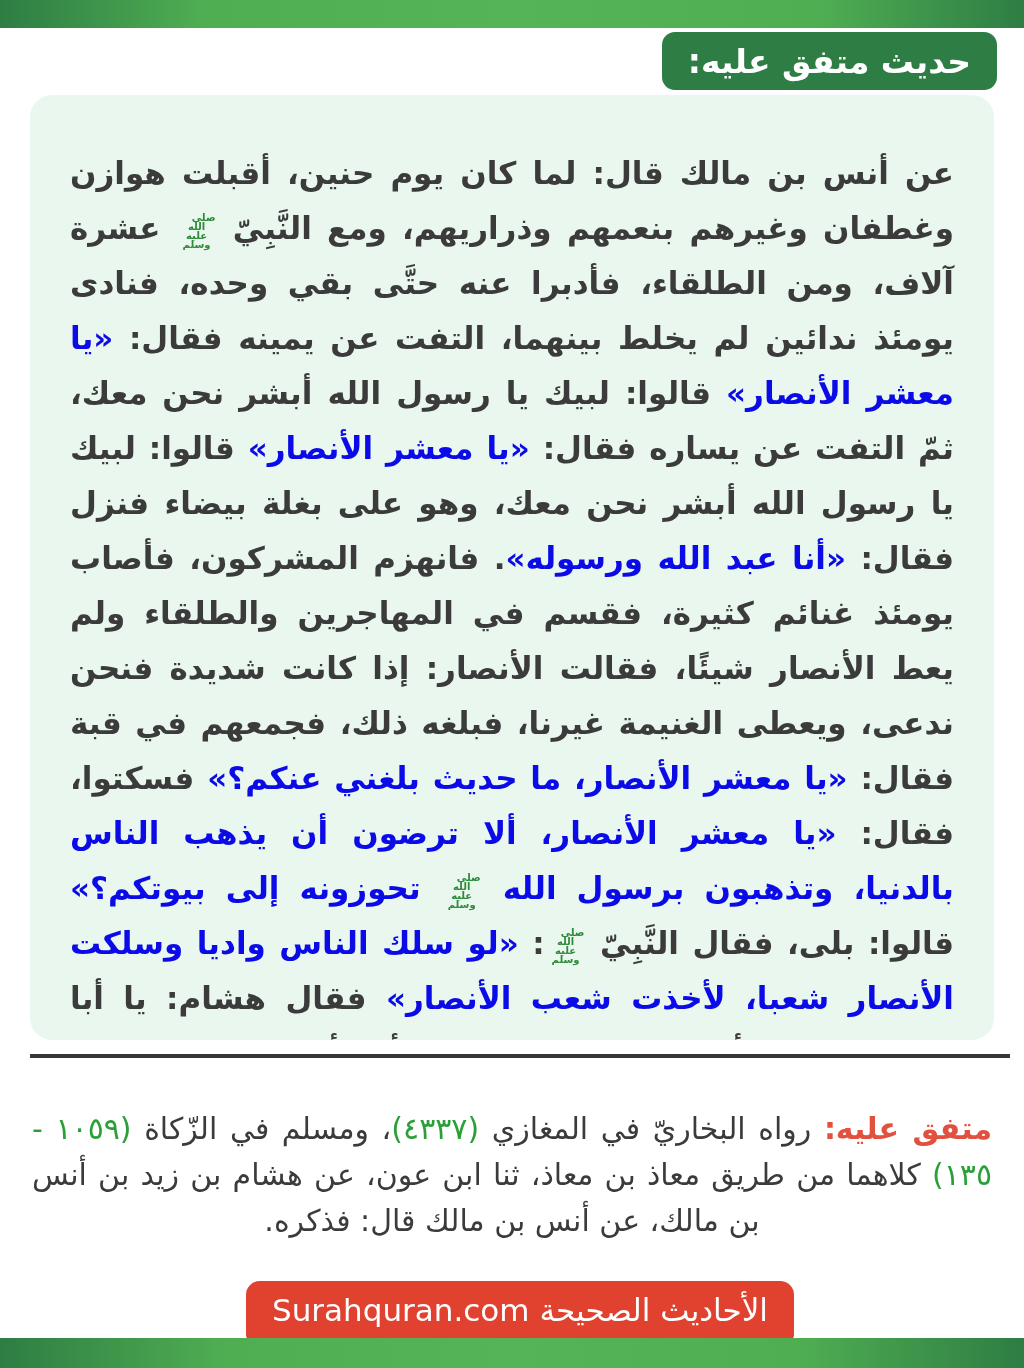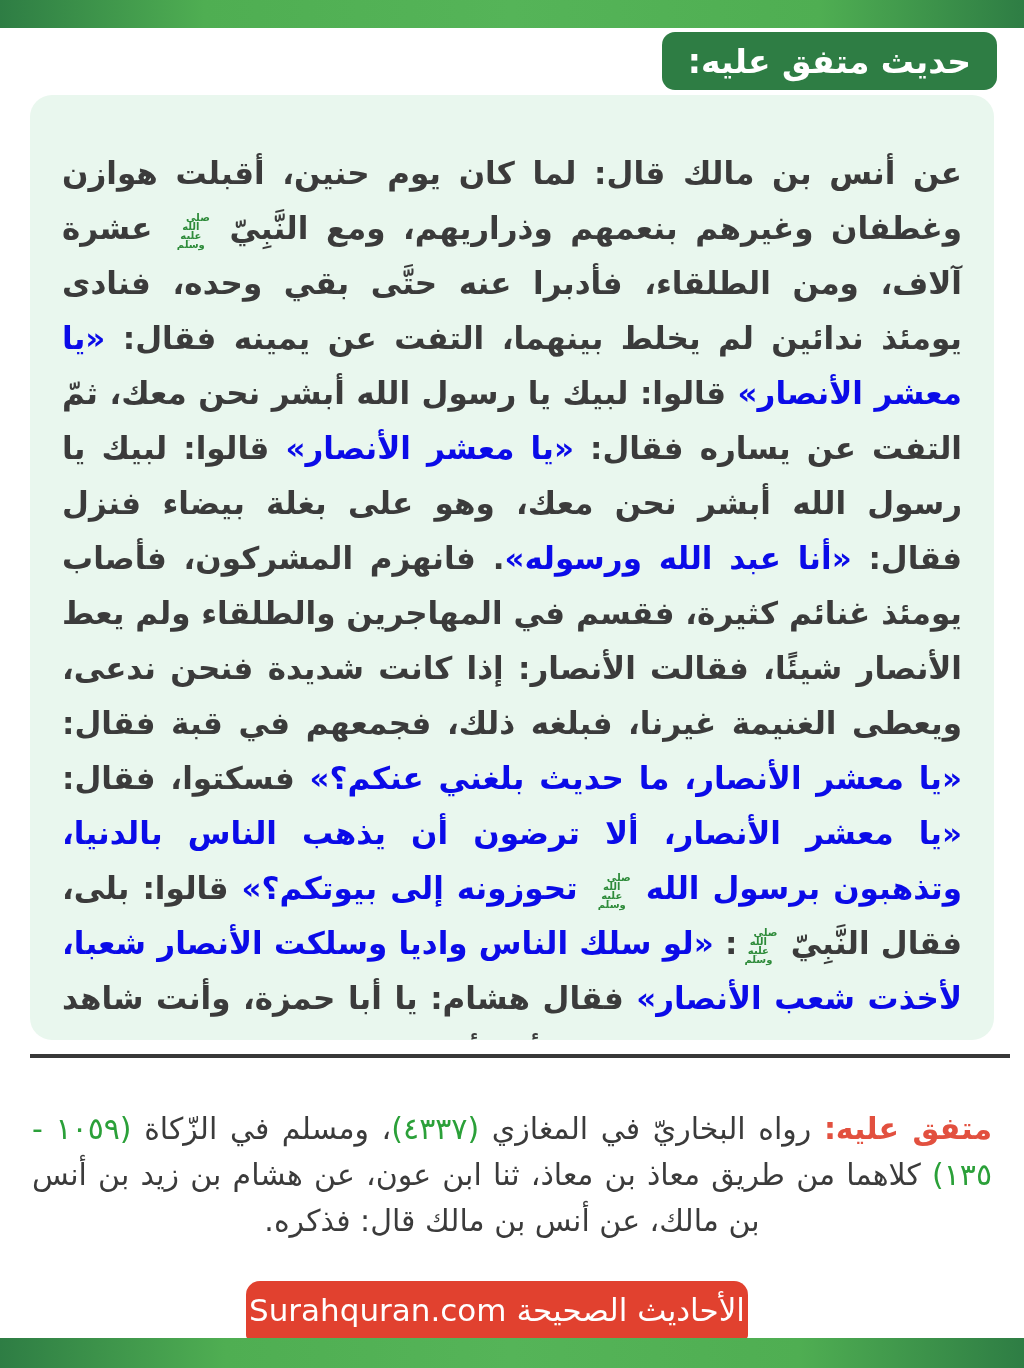--- a/index.html
+++ b/index.html
@@ -9,40 +9,40 @@
   .topbar{position:absolute;top:0;left:0;width:1024px;height:28px;
     background:linear-gradient(to right,#2E7D44 0%,#4FAE52 20%,#55B458 50%,#4FAE52 80%,#2E7D44 100%);}
   .bottombar{position:absolute;bottom:0;left:0;width:1024px;height:30px;
     background:linear-gradient(to right,#2E7D44 0%,#4FAE52 22%,#55B458 50%,#4FAE52 78%,#2E7D44 100%);}
 
   .title-badge{position:absolute;top:32px;right:27px;height:58px;min-width:236px;
     background:#2E7D44;border-radius:13px;color:#ffffff;font-size:33px;font-weight:600;
     display:flex;align-items:center;justify-content:center;padding:0 26px;direction:rtl;}
 
   .hadith-box{position:absolute;top:95px;left:30px;right:30px;height:945px;
-    background:#E9F7EE;border-radius:22px;padding:20px 32px;box-sizing:border-box;
+    background:#E9F7EE;border-radius:22px;padding:20px 40px;box-sizing:border-box;
     overflow:hidden;}
   .hadith-text{direction:rtl;text-align:justify;text-align-last:center;
     font-size:31px;line-height:55px;font-weight:bold;color:#3B3B3B;}
   .seg-n{color:#3B3B3B;}
   .seg-q{color:#0B0BE8;}
   .seg-r{color:#E2503F;font-weight:bold;}
   .seg-g{color:#2BA039;}
   .saw{display:inline-block;vertical-align:middle;width:38px;margin:0 2px;
     font-size:10px;line-height:9px;font-weight:bold;color:#2E8B3A;text-align:right;}
   .saw-line{display:block;}
 
   .divider{position:absolute;top:1054px;left:30px;right:14px;height:0;
     border-top:4px solid #383838;}
 
   .citation{position:absolute;top:1076px;left:32px;right:32px;direction:rtl;
     text-align:justify;text-align-last:center;font-size:30px;line-height:46px;
     font-weight:normal;color:#3C3C3C;}
 
-  .site-banner{position:absolute;top:1281px;left:246px;width:502px;height:58px;
+  .site-banner{position:absolute;top:1281px;left:246px;width:548px;height:58px;
     background:#E1412F;border-radius:14px 14px 4px 4px;color:#ffffff;font-size:31px;
     display:flex;align-items:center;justify-content:center;direction:rtl;}
 </style>
 </head>
 <body>
 
 <div class="page">
 
   <div class="topbar"></div>
 

